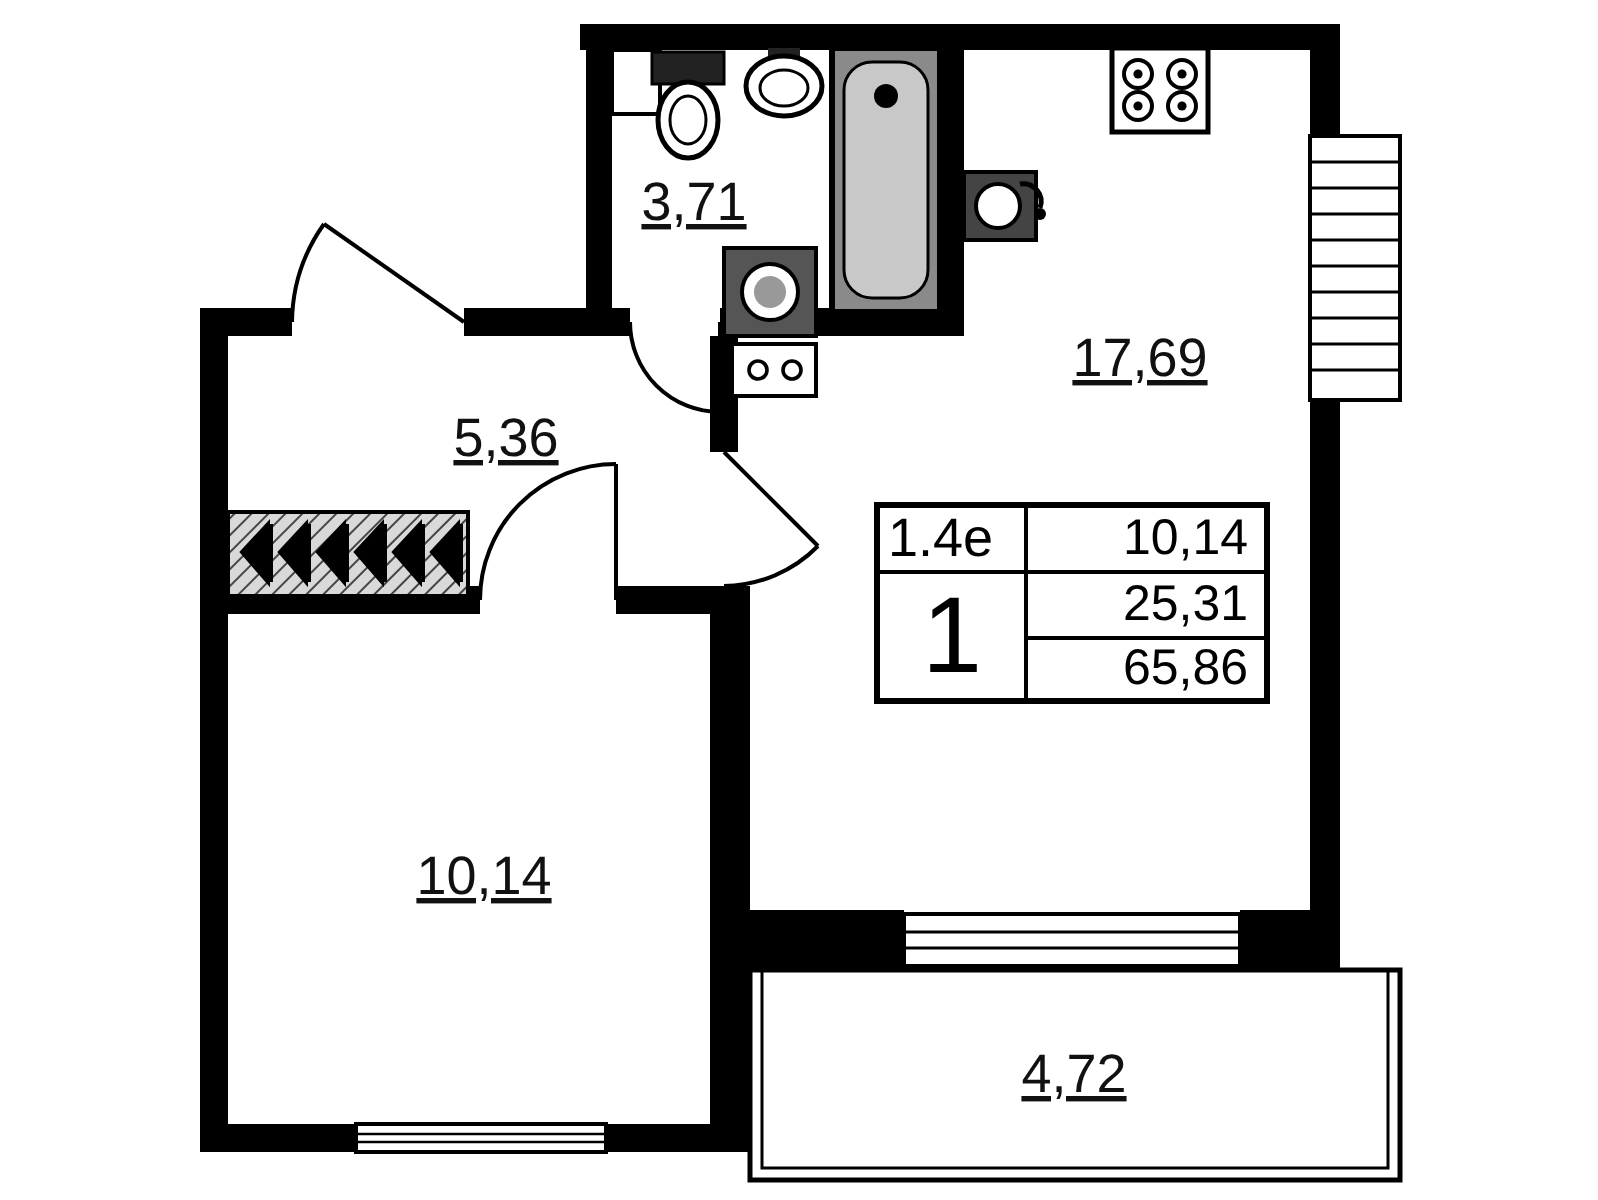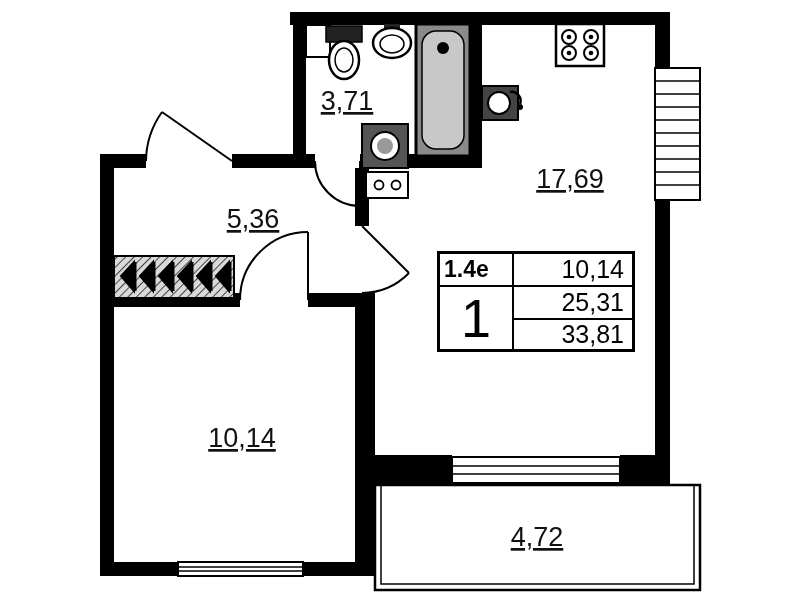--- a/index.html
+++ b/index.html
@@ -31,21 +31,21 @@
     grid-template-rows:33px 33px 1fr;
     box-sizing:border-box;
   }
   .info-table .cell {
     border:1px solid #000;
     display:flex;
     align-items:center;
     box-sizing:border-box;
     color:#000;
   }
-  .cell.type-cell { font-size:23px; padding-left:4px; justify-content:flex-start;font-weight:bold; }
+  .cell.type-cell { font-size:27px; padding-left:4px; justify-content:flex-start; }
   .cell.val-cell  { font-size:25px; justify-content:flex-end; padding-right:8px; }
   .cell.rooms-cell{ grid-row:2 / 4; font-size:54px; justify-content:center; }
 </style>
 </head>
 <body>
 
 <div class="canvas">
 
 <svg width="799" height="600" viewBox="0 0 799 600">
   <defs>
@@ -203,16 +203,16 @@
     <text class="room-label" x="242" y="447">10,14</text>
     <text class="room-label" x="537" y="546">4,72</text>
   </g>
 </svg>
 
 <div class="info-table">
   <div class="cell type-cell">1.4e</div>
   <div class="cell val-cell">10,14</div>
   <div class="cell rooms-cell">1</div>
   <div class="cell val-cell">25,31</div>
-  <div class="cell val-cell">33,81</div>
+  <div class="cell val-cell">65,86</div>
 </div>
 
 </div>
 
 </body></html>

